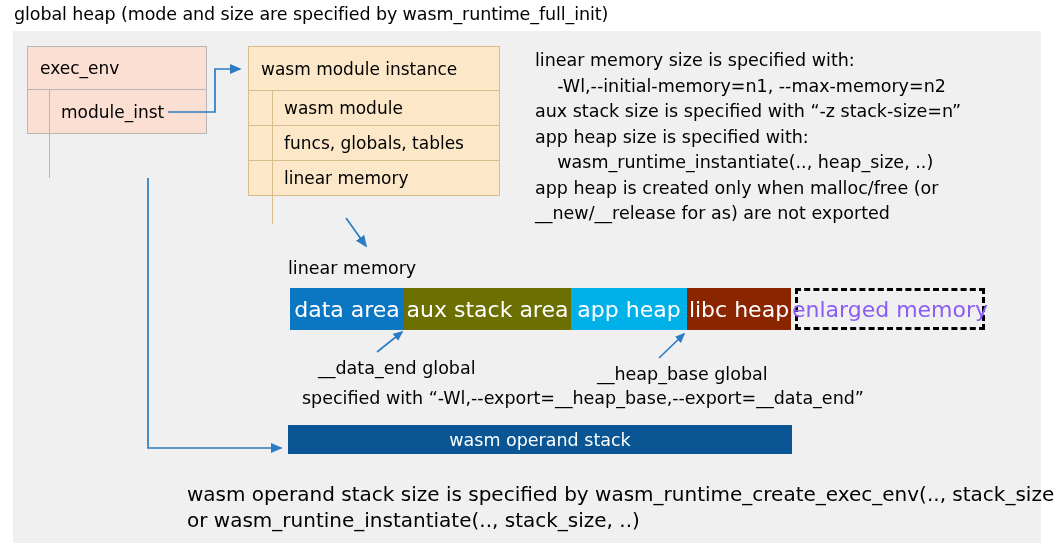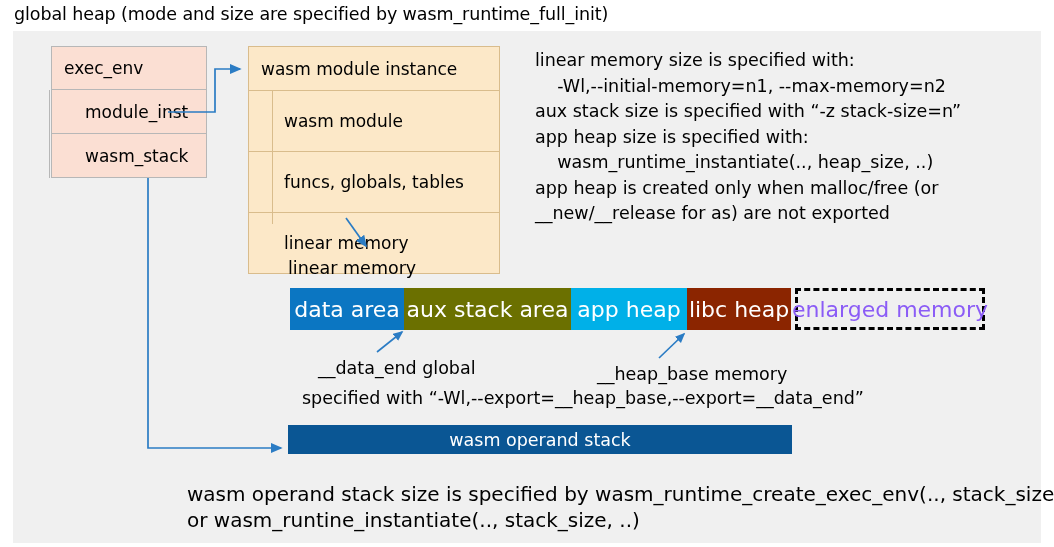--- a/index.html
+++ b/index.html
@@ -59,21 +59,20 @@
   .exec-env {
     left: 27px;
     top: 46px;
     width: 180px;
     height: 132px;
   }
   .exec-env .struct-row {
     background: #fbdfd3;
     border: 1px solid #b7b7b7;
     margin-top: -1px;
-    margin-left: 24px;
   }
   .exec-env .struct-row:first-child { margin-top: 0; }
   .r-head {
     height: 44px;
     padding-left: 12px;
   }
   .r-sub {
     height: 45px;
     padding-left: 33px;
   }
@@ -85,21 +84,21 @@
     width: 252px;
     height: 178px;
   }
   .mod-inst .struct-row {
     background: #fce8c8;
     border: 1px solid #d9bc8c;
     margin-top: -1px;
   }
   .mod-inst .struct-row:first-child { margin-top: 0; }
   .mod-inst .r-head { height: 45px; padding-left: 12px; }
-  .mod-inst .r-sub  { height: 62px; padding-left: 35px; }
+  .mod-inst .r-sub  { height: 36px; padding-left: 35px; }
 
   
   .vrule {
     position: absolute;
     width: 1px;
     background: #b7b7b7;
   }
   .vrule-tan { background: #d9bc8c; }
 
   
@@ -200,23 +199,20 @@
   <div class="page-title">global heap (mode and size are specified by wasm_runtime_full_init)</div>
 
   <div class="panel"></div>
 
   <div class="struct-box exec-env">
     <div class="struct-row r-head">
       <span>exec_env</span>
     </div>
     <div class="struct-row r-sub">
       <span>module_inst</span>
-    </div>
-    <div class="struct-row r-sub">
-      <span>wasm_stack</span>
     </div>
     <div class="vrule" style="left:22px; top:44px; height:88px;"></div>
   </div>
 
   <div class="struct-box mod-inst">
     <div class="struct-row r-head">
       <span>wasm module instance</span>
     </div>
     <div class="struct-row r-sub">
       <span>wasm module</span>
@@ -252,21 +248,21 @@
     </div>
     <div class="mem-seg" style="width: 104px; background: rgb(139, 37, 0);">
       <span>libc heap</span>
     </div>
     <div class="mem-seg dashed" style="width: 190px; color: #8b5cf6;">
       <span>enlarged memory</span>
     </div>
   </div>
 
   <div class="ann" style="left:318px; top:358px;">__data_end global</div>
-  <div class="ann" style="left:597px; top:364px;">__heap_base memory</div>
+  <div class="ann" style="left:597px; top:364px;">__heap_base global</div>
   <div class="ann" style="left:302px; top:388px;">specified with “-Wl,--export=__heap_base,--export=__data_end”</div>
 
   <div class="operand-stack" style="background: rgb(10, 86, 148);">
     <span>wasm operand stack</span>
   </div>
 
   <div class="note-bottom">wasm operand stack size is specified by wasm_runtime_create_exec_env(.., stack_size)
 or wasm_runtine_instantiate(.., stack_size, ..)</div>
 
   <svg class="connectors" viewBox="0 0 1054 547">

